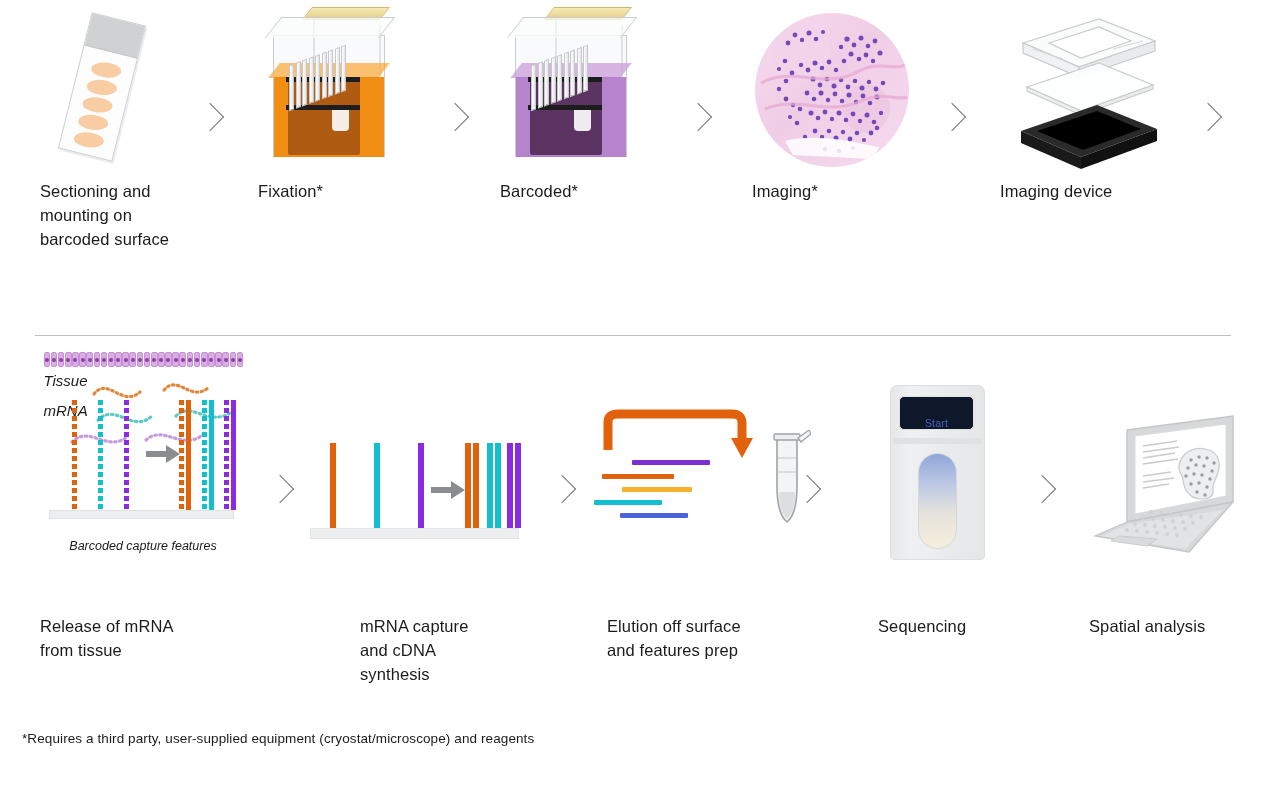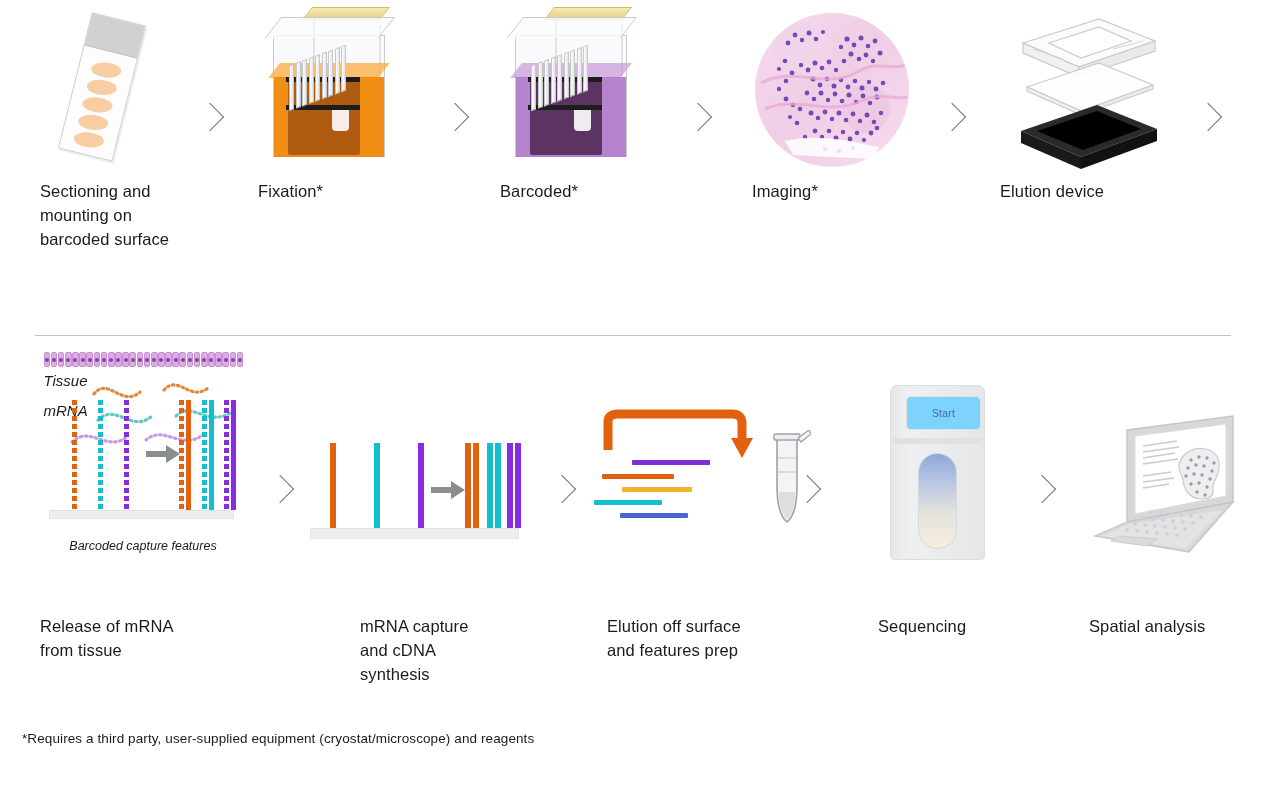--- a/index.html
+++ b/index.html
@@ -207,23 +207,23 @@
 
   
   .seq { position:relative; width:95px; height:175px; }
   .seq-body {
     position:absolute; inset:0;
     background: linear-gradient(90deg,#e6e7e9 0%, #eef0f1 20%, #e4e6e8 100%);
     border-radius:7px 7px 4px 4px;
     border:1px solid #dcdee0;
   }
   .seq-screen {
-    position:absolute; left:16px; top:11px; width:75px; height:34px;
-    background:#7dd3fc; border:1.6px solid #dfe1e3; border-radius:5px;
-    display:flex; align-items:center; justify-content:center;
+    position:absolute; left:9px; top:11px; width:75px; height:34px;
+    background:#0f172a; border:1.6px solid #dfe1e3; border-radius:5px;
+    display:flex; align-items:flex-end; justify-content:center;
   }
   .seq-screen span { font-size:10.5px; color:#4a63b8; letter-spacing:.2px; }
   .seq-seam {
     position:absolute; left:3px; top:53px; width:89px; height:6px;
     background:#dfe1e3; border-radius:2px;
   }
   .seq-window {
     position:absolute; left:28px; top:68px; width:39px; height:96px;
     border-radius:20px;
     background: linear-gradient(180deg,#8fa6d8 0%, #b9c6e4 30%, #e4e2dd 62%, #f6efdc 100%);
@@ -454,21 +454,21 @@
 
             <g>
               <path d="M18 126 L94 100 L154 124 L78 152 Z" fill="#2a2a2a"></path>
               <path d="M18 126 L18 138 L78 164 L78 152 Z" fill="#1a1a1a"></path>
               <path d="M78 152 L78 164 L154 136 L154 124 Z" fill="#111111"></path>
               <path d="M34 126 L94 106 L138 124 L80 145 Z" fill="#000000"></path>
             </g>
           </svg>
         </div>
       </div>
-      <div class="caption">Elution device</div>
+      <div class="caption">Imaging device</div>
     </div>
 
     <div class="chev" style="left:1196px; top:100px;"></div>
   </div>
 
   <div id="divider"></div>
 
   <div class="row" id="row-bottom">
 
     <div class="step" style="left:28px; width:230px;">

